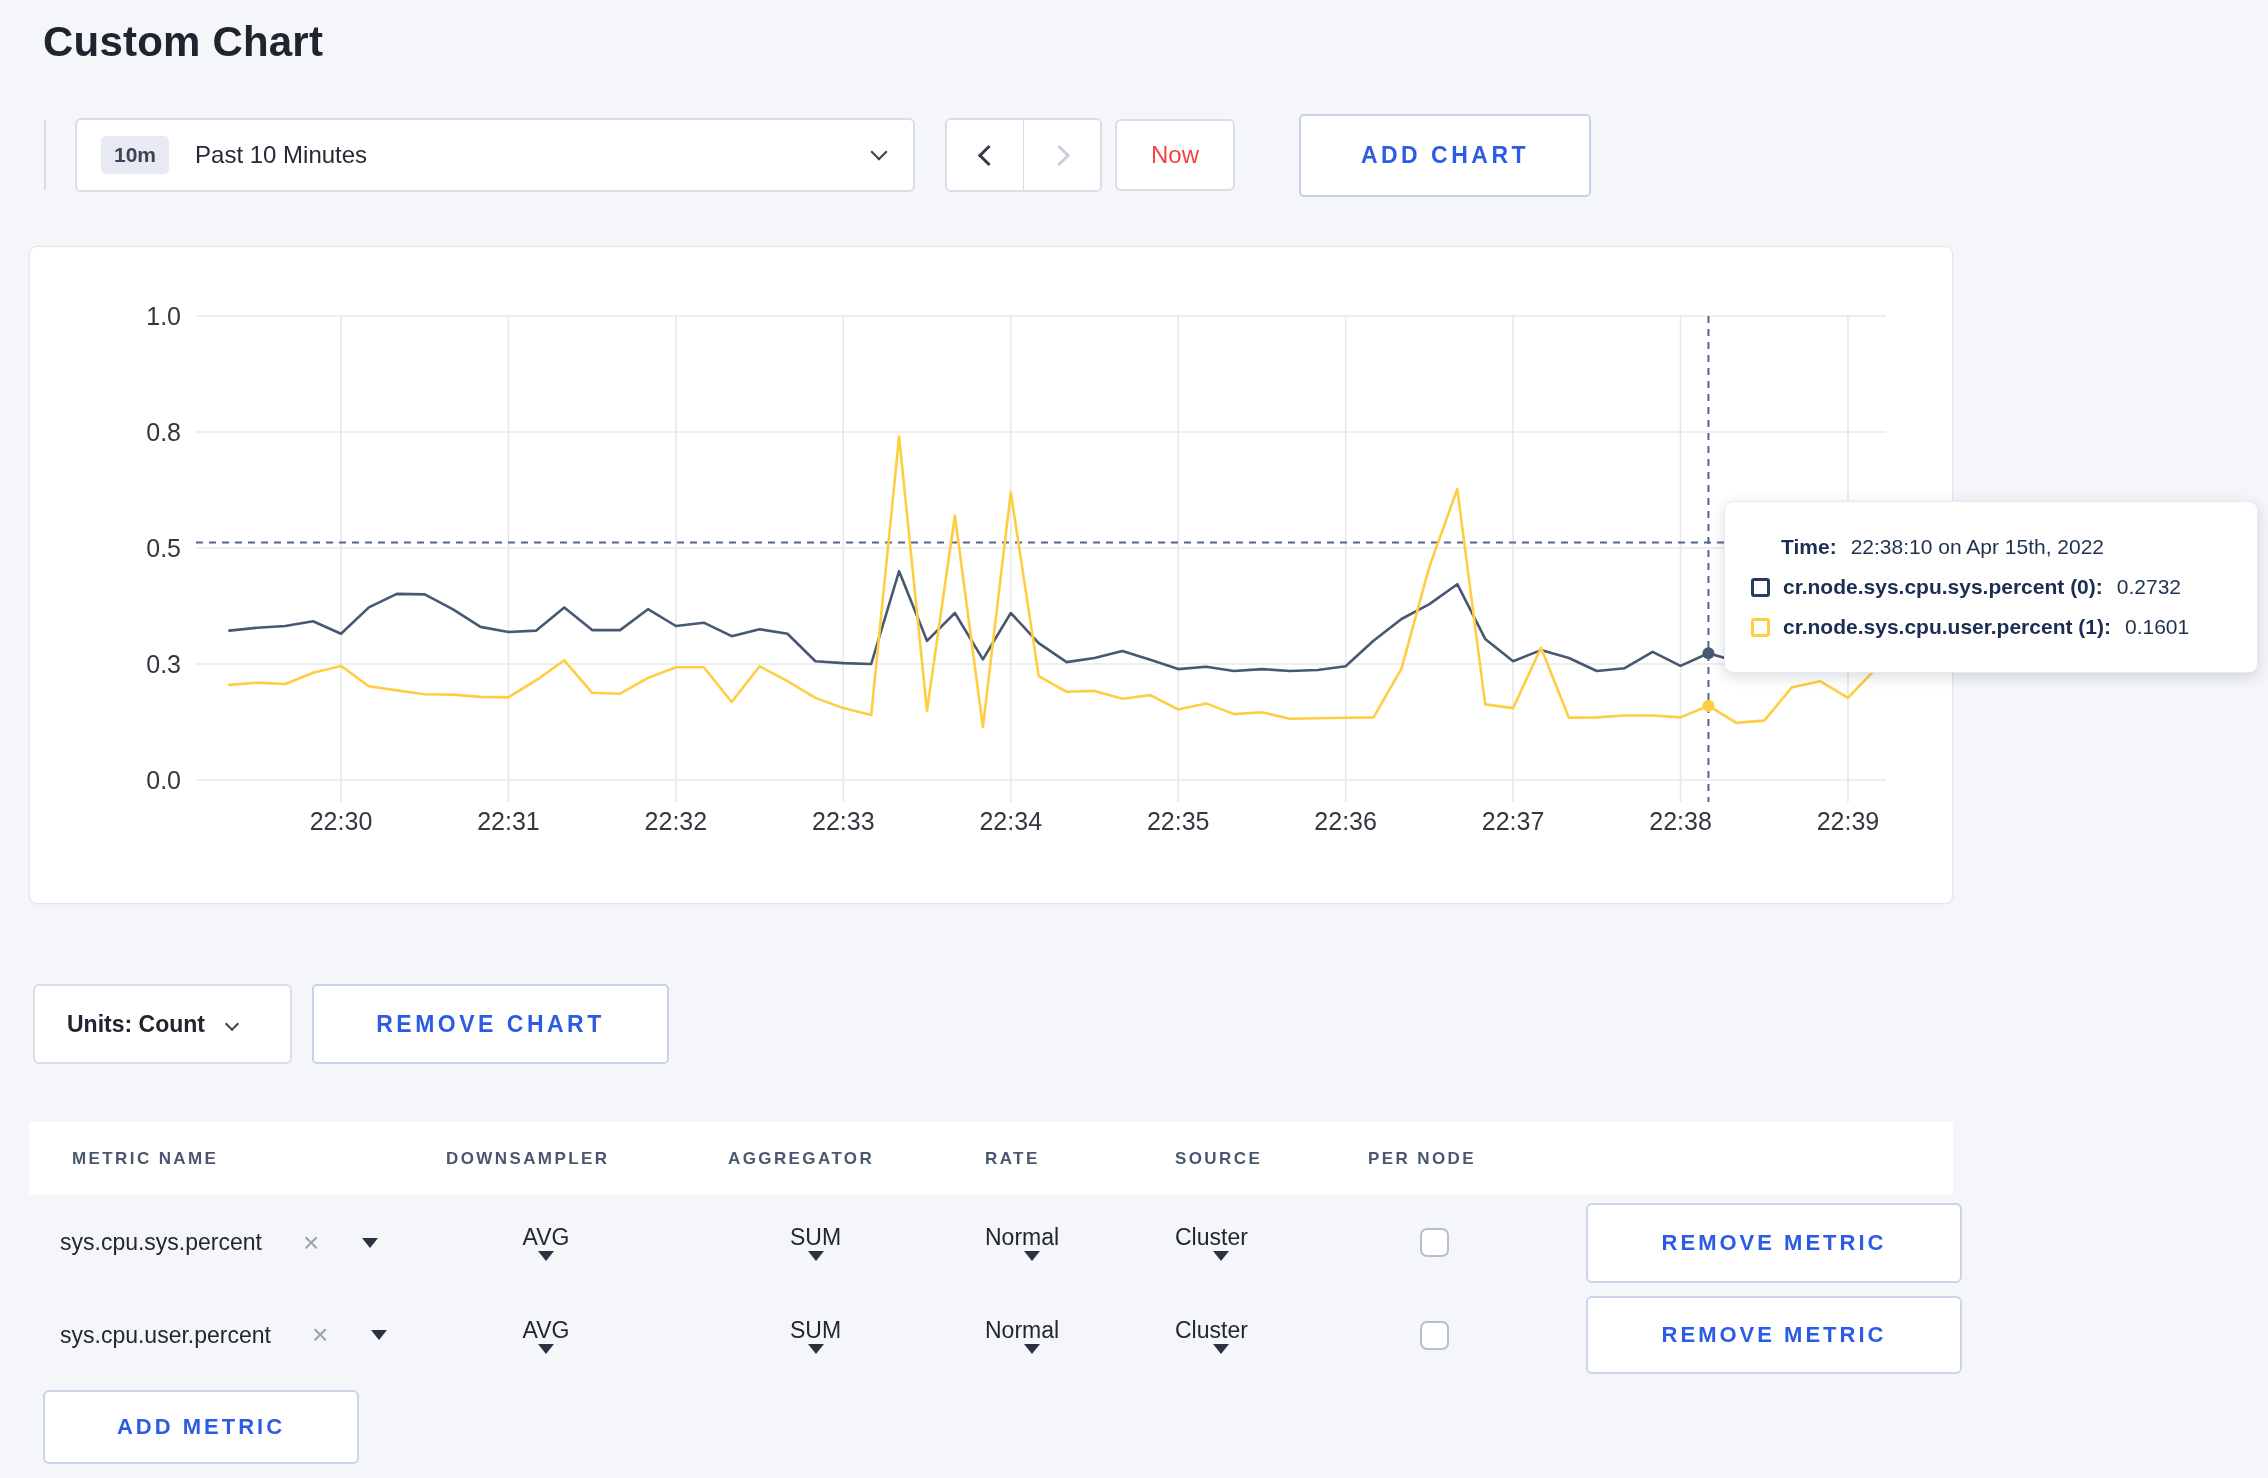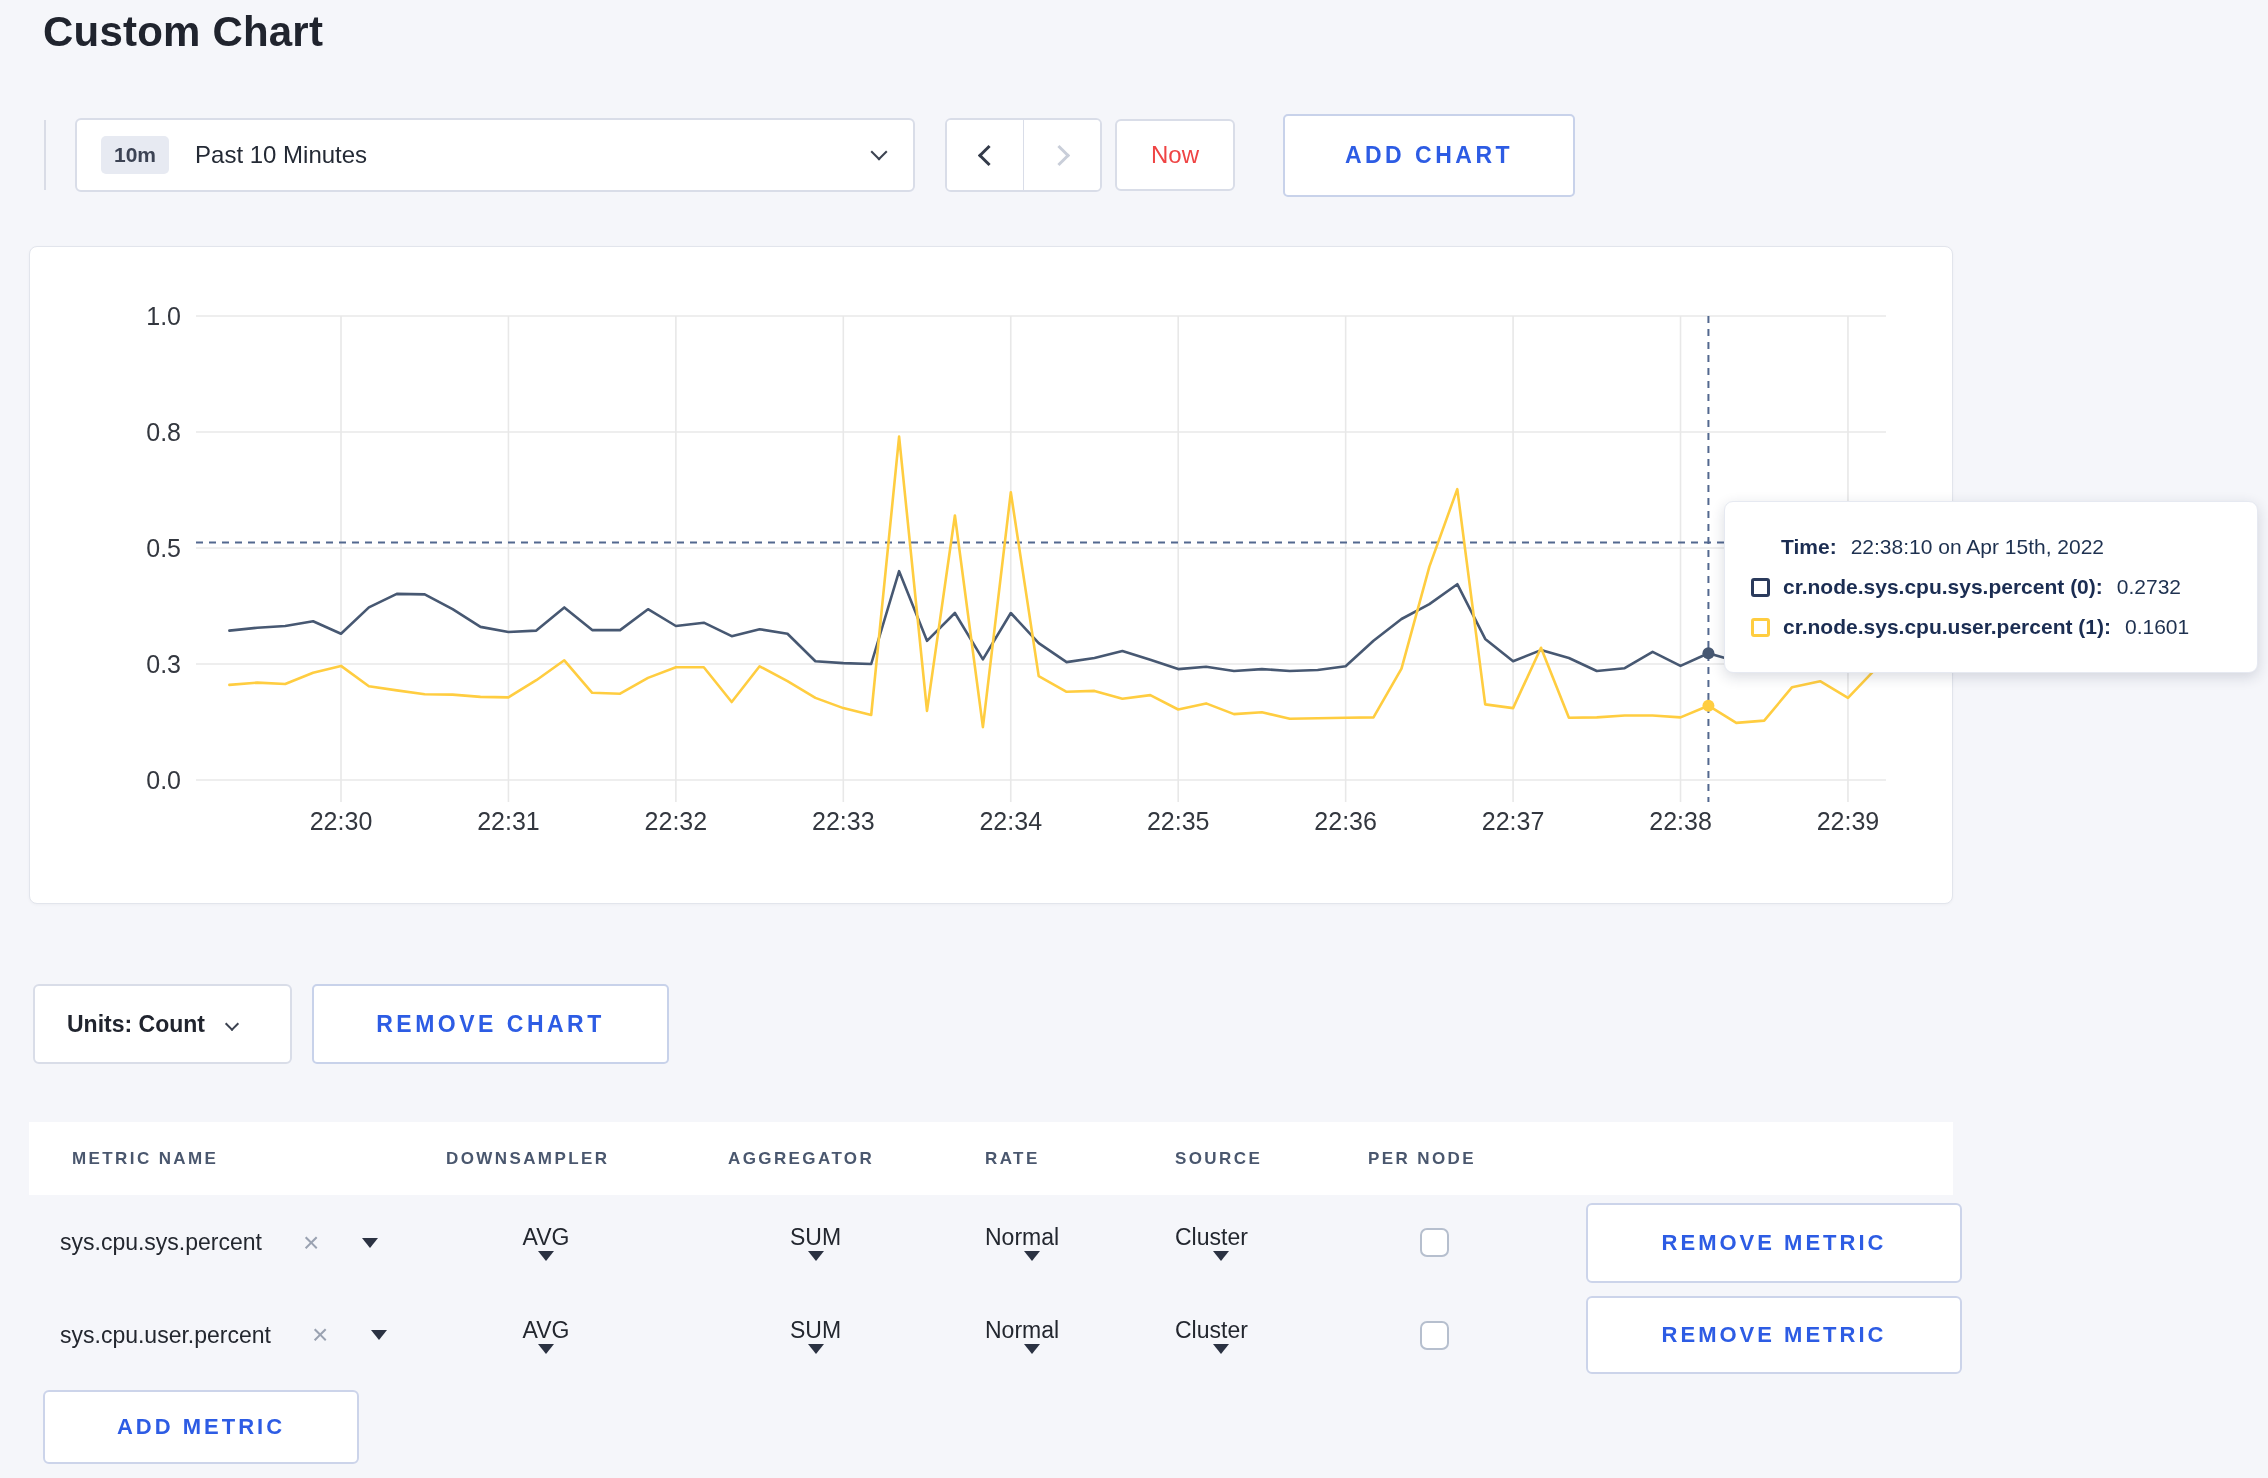--- a/index.html
+++ b/index.html
@@ -1,20 +1,20 @@
 <!DOCTYPE html>
 <html><head>
 <meta charset="utf-8">
 <style>
   * { margin:0; padding:0; box-sizing:border-box; }
   html,body { width:2268px; height:1478px; }
   body { background:#f5f6fa; font-family:"Liberation Sans", sans-serif; color:#242a35; }
   .page { position:relative; width:2268px; height:1478px; overflow:hidden; }
 
-  .page-title { position:absolute; left:43px; top:8px; font-size:42px; font-weight:600; color:#20242e; letter-spacing:0.2px; }
+  .page-title { position:absolute; left:43px; top:18px; font-size:42px; font-weight:600; color:#20242e; letter-spacing:0.2px; }
 
   
   .toolbar { position:absolute; left:29px; top:113px; height:84px; display:flex; align-items:center; }
   .toolbar-divider { width:2px; height:70px; background:#d9dce6; margin-left:15px; }
   .time-dropdown { position:relative; width:840px; height:74px; margin-left:29px; background:#fff;
                    border:2px solid #d9dde8; border-radius:6px; display:flex; align-items:center; cursor:pointer; }
   .time-badge { margin-left:24px; background:#e7eaf2; border-radius:5px; padding:7px 13px;
                 font-size:21px; font-weight:700; color:#3c4354; }
   .time-label { margin-left:26px; font-size:24px; font-weight:500; color:#242a35; }
   .chev { display:inline-block; width:12px; height:12px; border-right:2px solid #3b4250; border-bottom:2px solid #3b4250; }
@@ -22,21 +22,21 @@
   .time-dropdown .chev { position:absolute; right:28px; top:26px; }
 
   .pager { display:flex; margin-left:30px; height:74px; background:#fff; border:2px solid #d9dde8; border-radius:6px; overflow:hidden; }
   .pager-btn { width:76px; display:flex; align-items:center; justify-content:center; cursor:pointer; background:#fff; border:none; }
   .pager-sep { width:1px; background:#d9dde8; }
   .chev-big { display:inline-block; width:15px; height:15px; border-right:3.5px solid #333a49; border-bottom:3.5px solid #333a49; }
   .chev-big.left { transform:rotate(135deg); margin-left:6px; }
   .chev-big.right { transform:rotate(-45deg); margin-right:6px; border-color:#c9ced9; }
   .now-btn { margin-left:13px; width:120px; height:72px; background:#fff; border:2px solid #d9dde8; border-radius:6px;
              font-family:inherit; font-size:24px; color:#ef4444; cursor:pointer; }
-  .add-chart-btn { margin-left:48px; width:292px; height:83px; background:#fff; border:2px solid #c8d2ea; border-radius:5px;
+  .add-chart-btn { margin-left:64px; width:292px; height:83px; background:#fff; border:2px solid #c8d2ea; border-radius:5px;
                    font-family:inherit; font-size:23px; font-weight:700; letter-spacing:3.5px; color:#2d5ce4; cursor:pointer; }
 
   
   .chart-card { position:absolute; left:29px; top:246px; width:1924px; height:658px; background:#fff;
                 border:1px solid #e2e5ec; border-radius:8px; box-shadow:0 1px 3px rgba(40,50,80,0.04); }
   .chart-card svg { position:absolute; left:0; top:0; }
 
   
   .chart-tooltip { position:absolute; left:1724px; top:501px; width:534px; height:172px; background:#fff;
                    border:1px solid #e6e9f1; border-radius:9px; box-shadow:0 4px 14px rgba(25,39,70,0.16);

